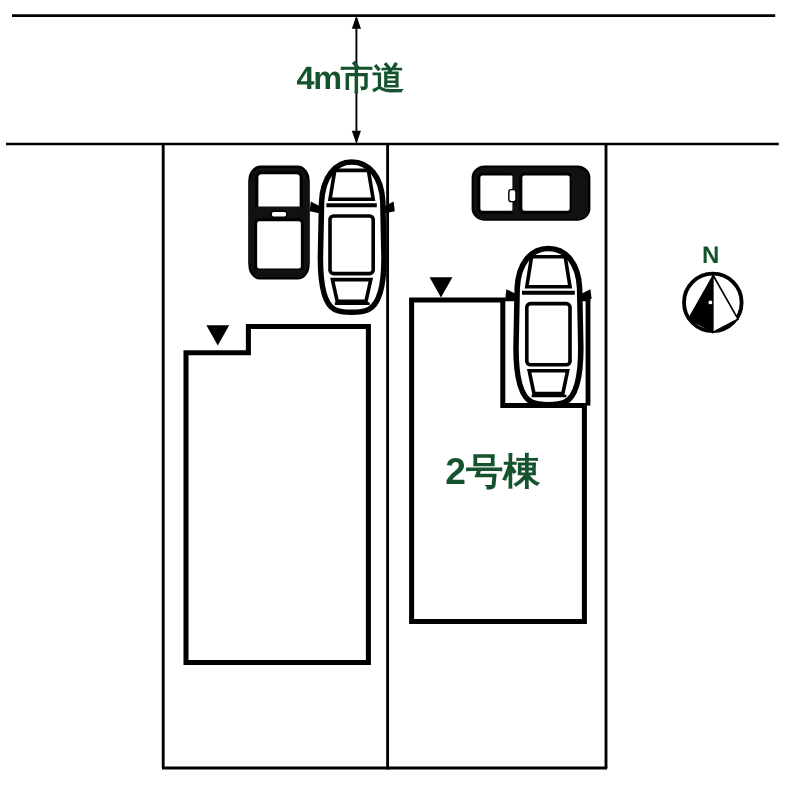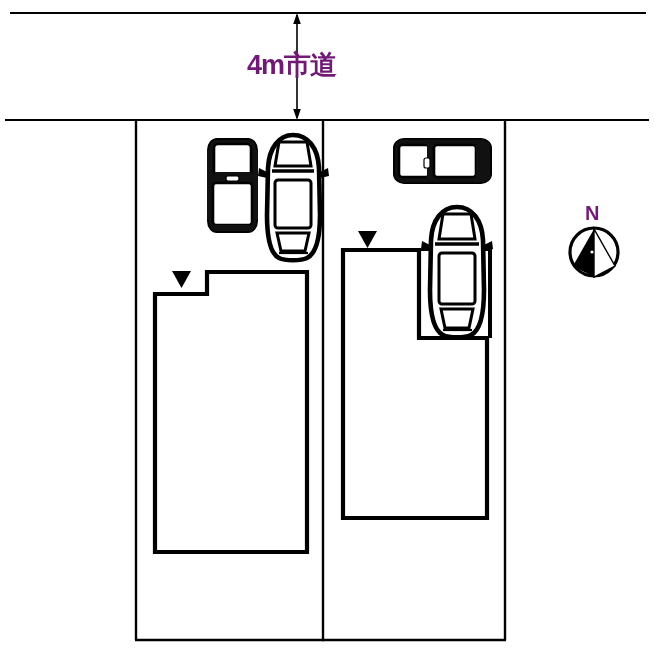--- a/index.html
+++ b/index.html
@@ -21,21 +21,21 @@
   #plan-svg {
     position: absolute;
     left: 0;
     top: 0;
     width: 654px;
     height: 659px;
     display: block;
   }
   .lbl {
     position: absolute;
-    color: #701a75;
+    color: #14532d;
     white-space: nowrap;
     font-weight: bold;
     line-height: 1;
   }
   #road-label {
     left: 247px;
     top: 52px;
     font-size: 27px;
     letter-spacing: -1px;
   }
@@ -191,16 +191,17 @@
       <polygon points="594,229 594,277 615,266" fill="#ffffff" stroke="#000" stroke-width="1.4"></polygon>
 
       <circle cx="592" cy="252" r="1.6" fill="#ffffff"></circle>
     </g>
 
   </svg>
 
   <div class="lbl" id="road-label">4m市道</div>
 
 
+  <div class="lbl" id="bldg2-label">2号棟</div>
 
   <div class="lbl" id="compass-label">N</div>
 
 </div>
 
 </body></html>

